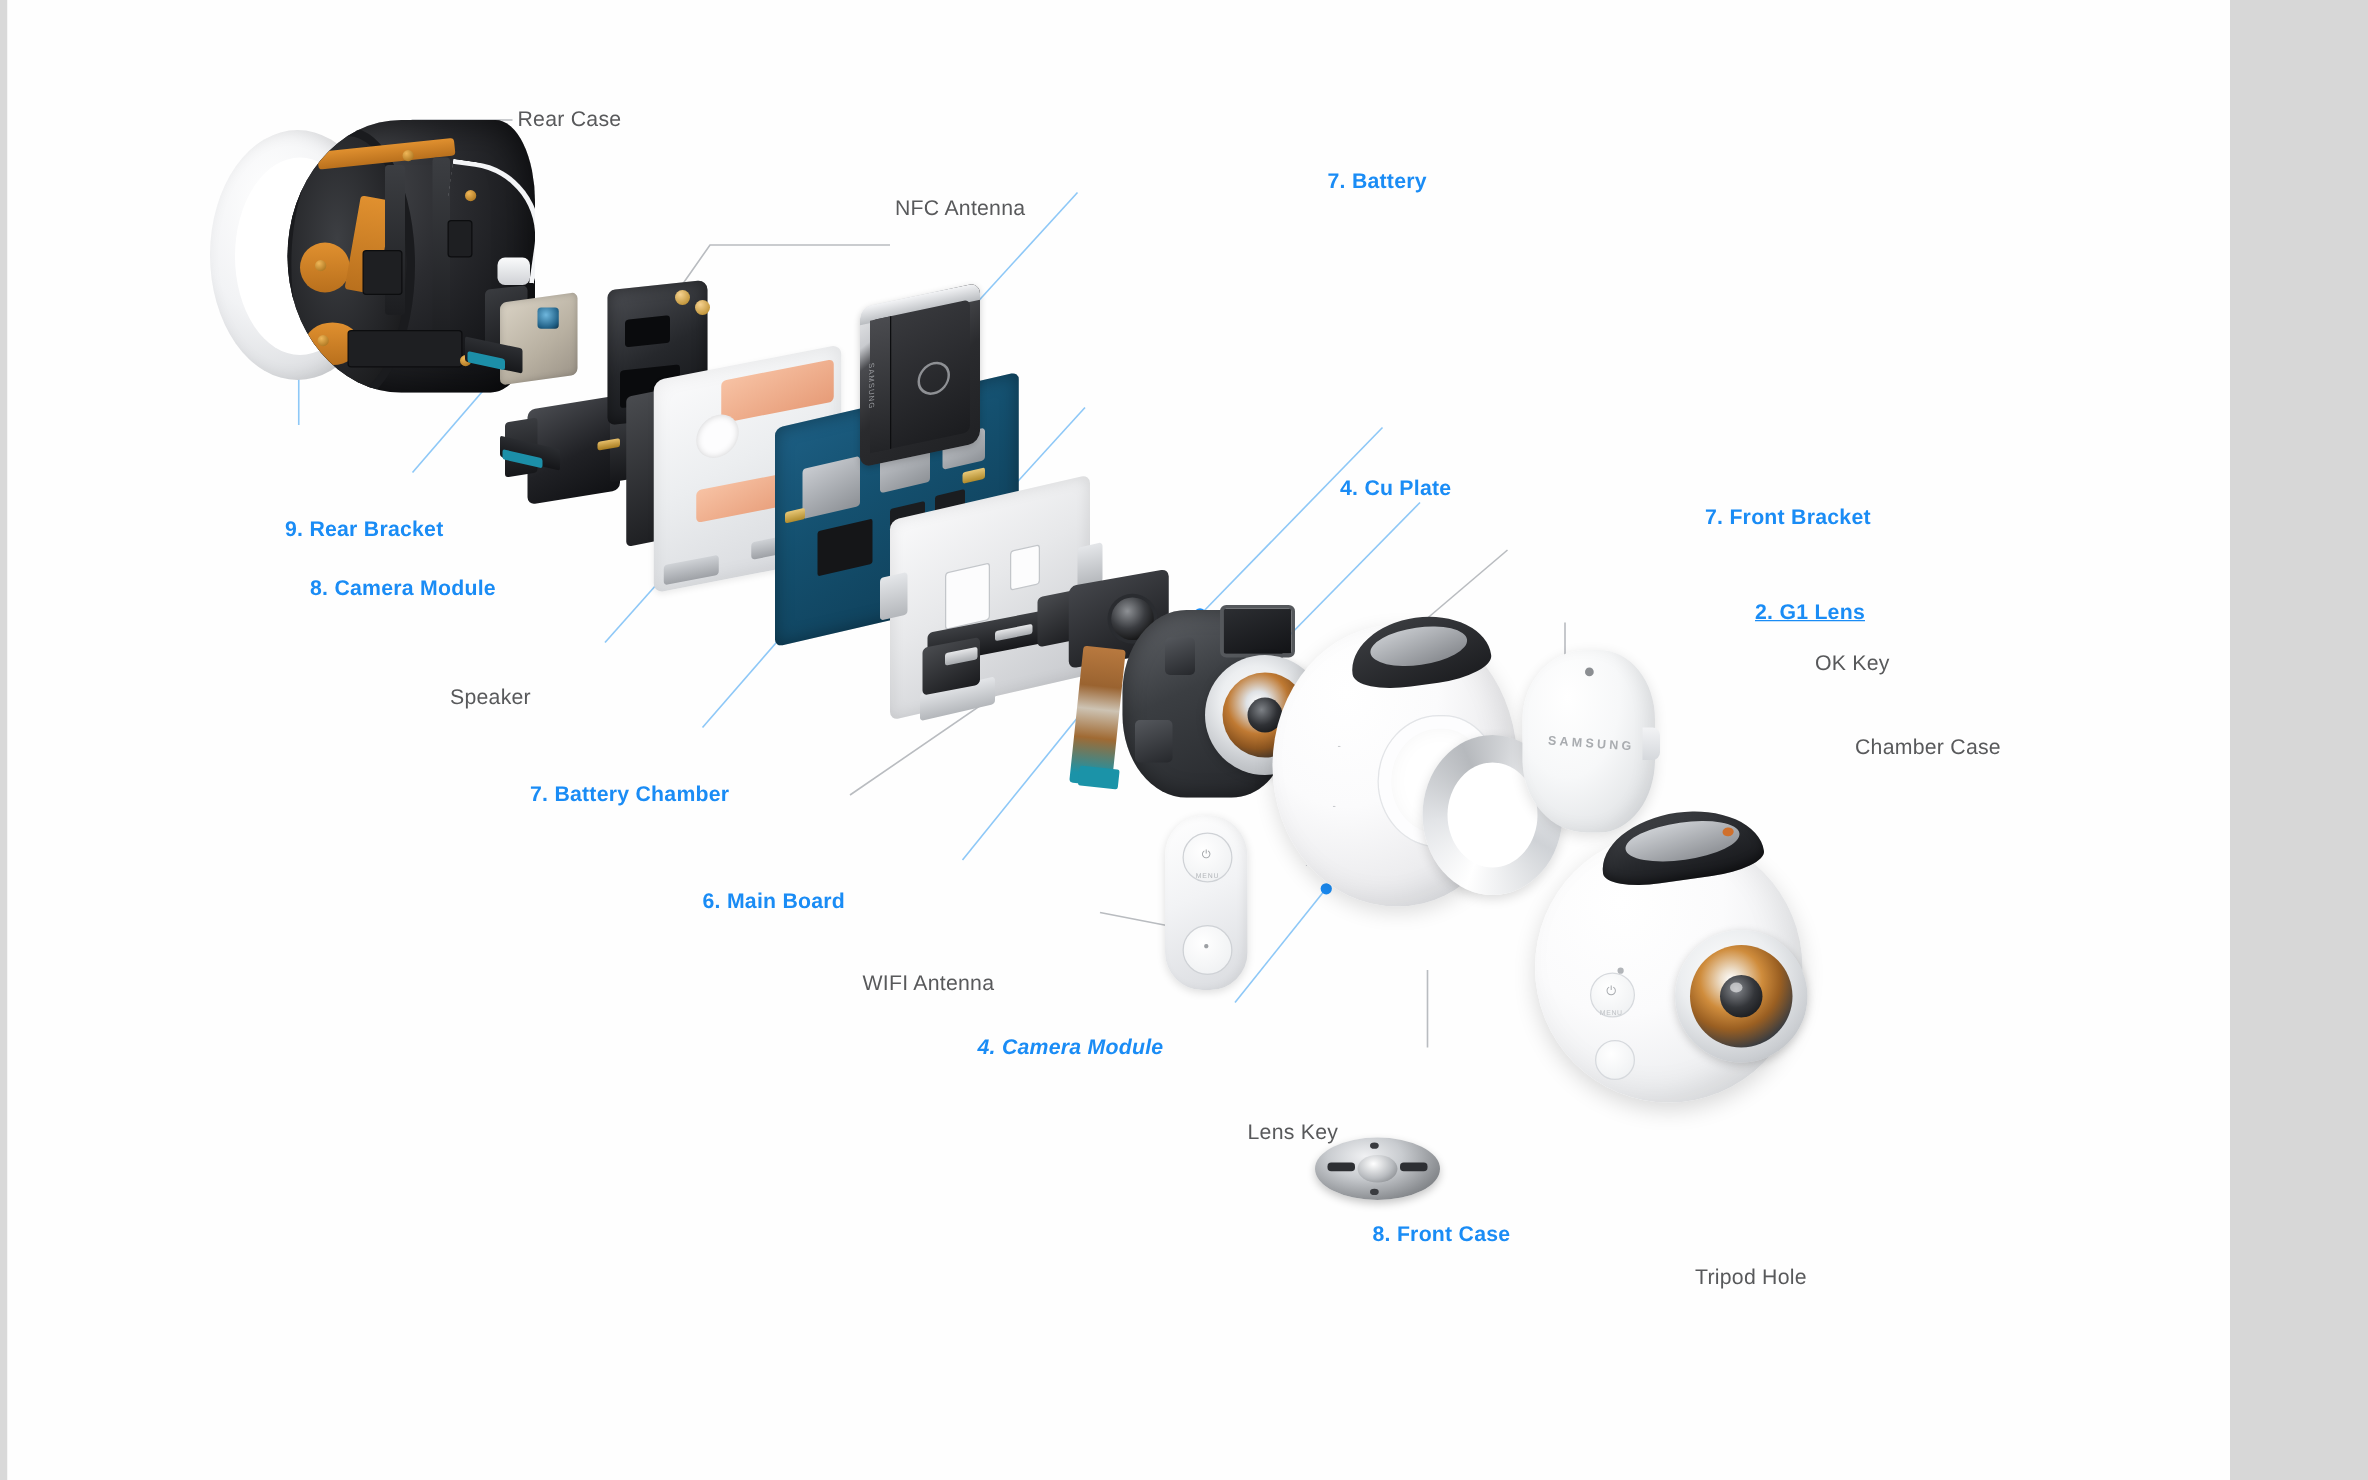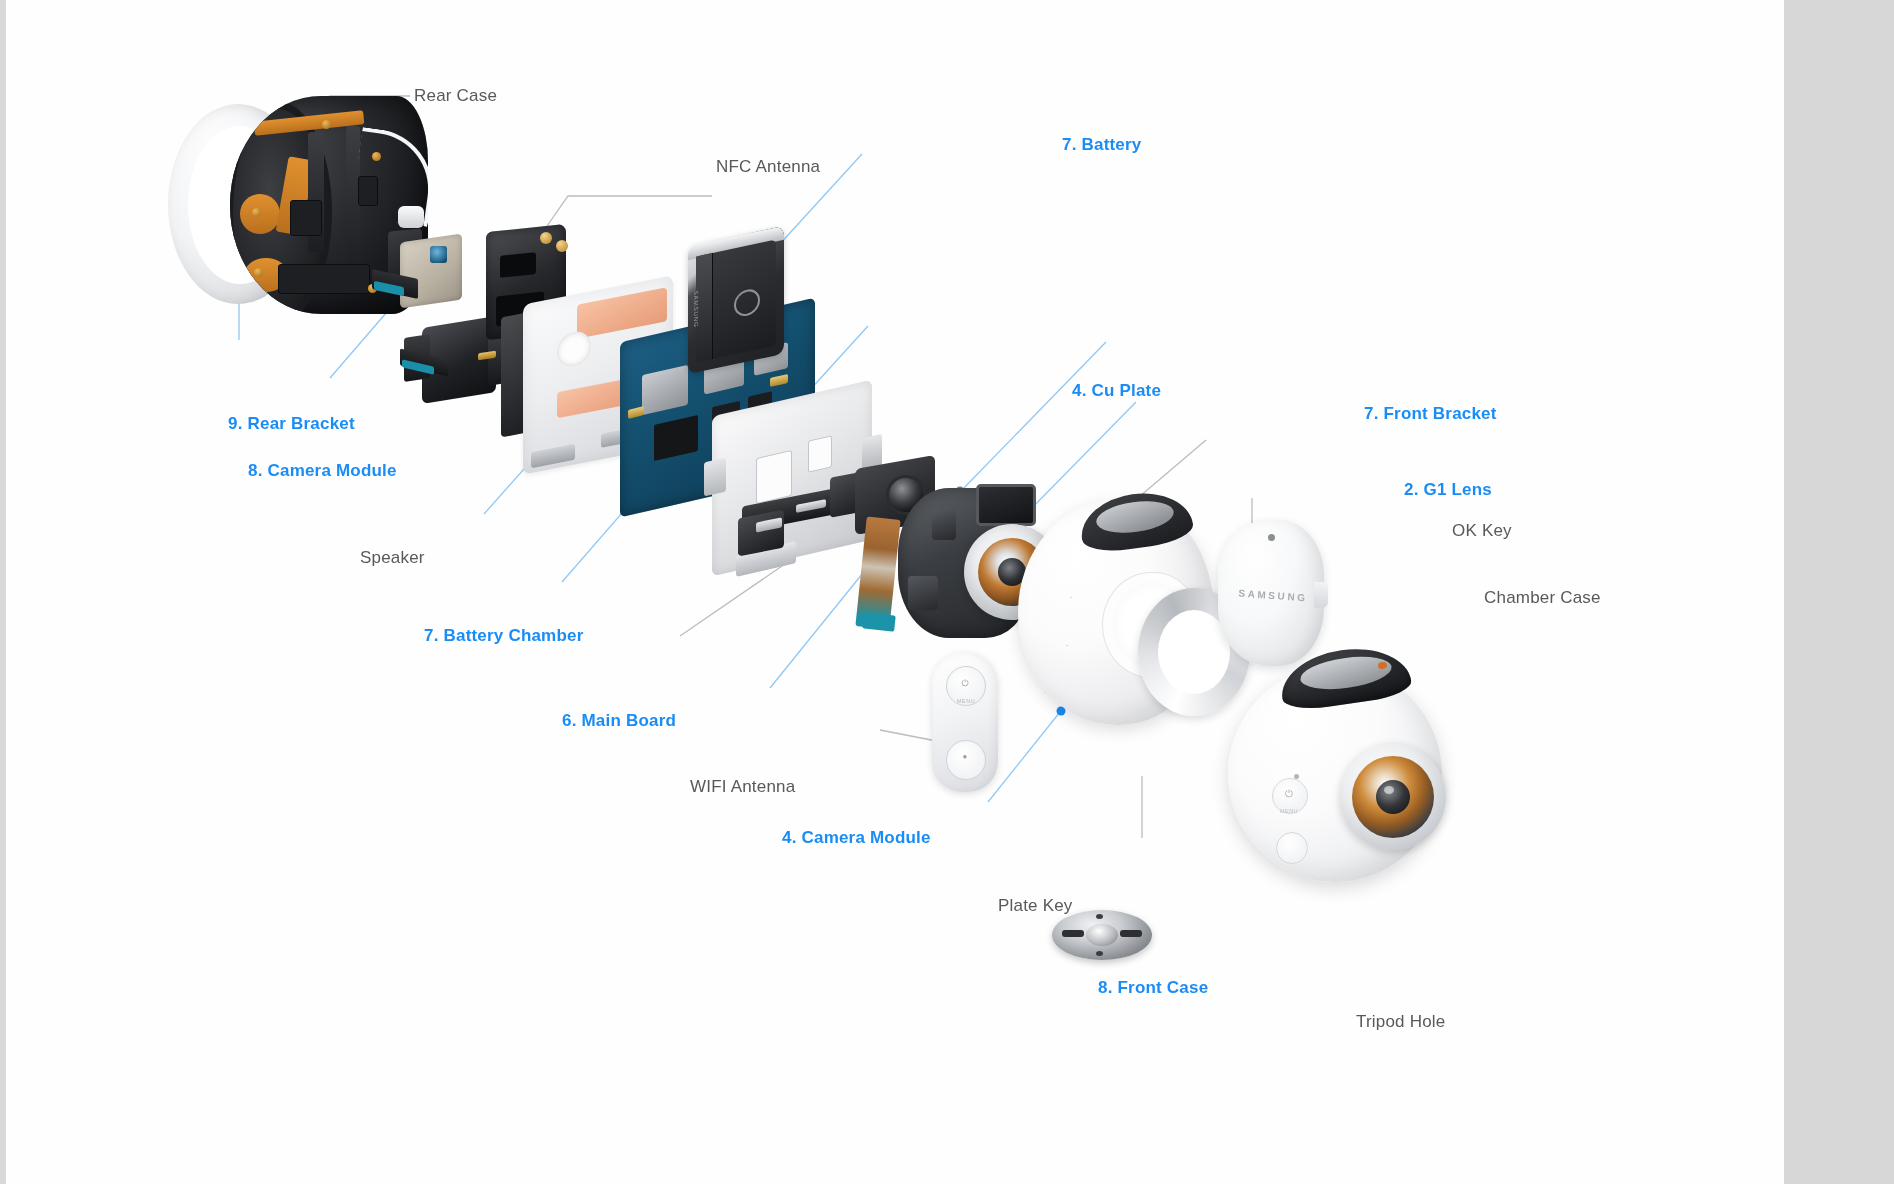--- a/index.html
+++ b/index.html
@@ -748,24 +748,24 @@
     <div class="as-glint"></div>
   </div>
 
   <div class="label gray" style="left:414px;  top:87px;">Rear Case</div>
   <div class="label gray" style="left:716px;  top:158px;">NFC Antenna</div>
   <div class="label blue" style="left:1062px; top:136px;">7. Battery</div>
   <div class="label blue" style="left:1072px; top:382px;">4. Cu Plate</div>
   <div class="label blue" style="left:1364px; top:405px;">7. Front Bracket</div>
   <div class="label blue" style="left:228px;  top:415px;">9. Rear Bracket</div>
   <div class="label blue" style="left:248px;  top:462px;">8. Camera Module</div>
-  <div class="label blue" style="left:1404px; top:481px;">2. G1 Lens</div>
+  <div class="label blue" style="left:1404px; top:481px;text-decoration:underline;">2. G1 Lens</div>
   <div class="label gray" style="left:1452px; top:522px;">OK Key</div>
   <div class="label gray" style="left:1484px; top:589px;">Chamber Case</div>
   <div class="label gray" style="left:360px;  top:549px;">Speaker</div>
   <div class="label blue" style="left:424px;  top:627px;">7. Battery Chamber</div>
   <div class="label blue" style="left:562px;  top:712px;">6. Main Board</div>
   <div class="label gray" style="left:690px;  top:778px;">WIFI Antenna</div>
-  <div class="label blue" style="left:782px;  top:829px;">4. Camera Module</div>
-  <div class="label gray" style="left:998px;  top:897px;">Plate Key</div>
+  <div class="label blue" style="left:782px;  top:829px;font-style:italic;">4. Camera Module</div>
+  <div class="label gray" style="left:998px;  top:897px;">Lens Key</div>
   <div class="label blue" style="left:1098px; top:979px;">8. Front Case</div>
   <div class="label gray" style="left:1356px; top:1013px;">Tripod Hole</div>
 </div>
 
 </body></html>

